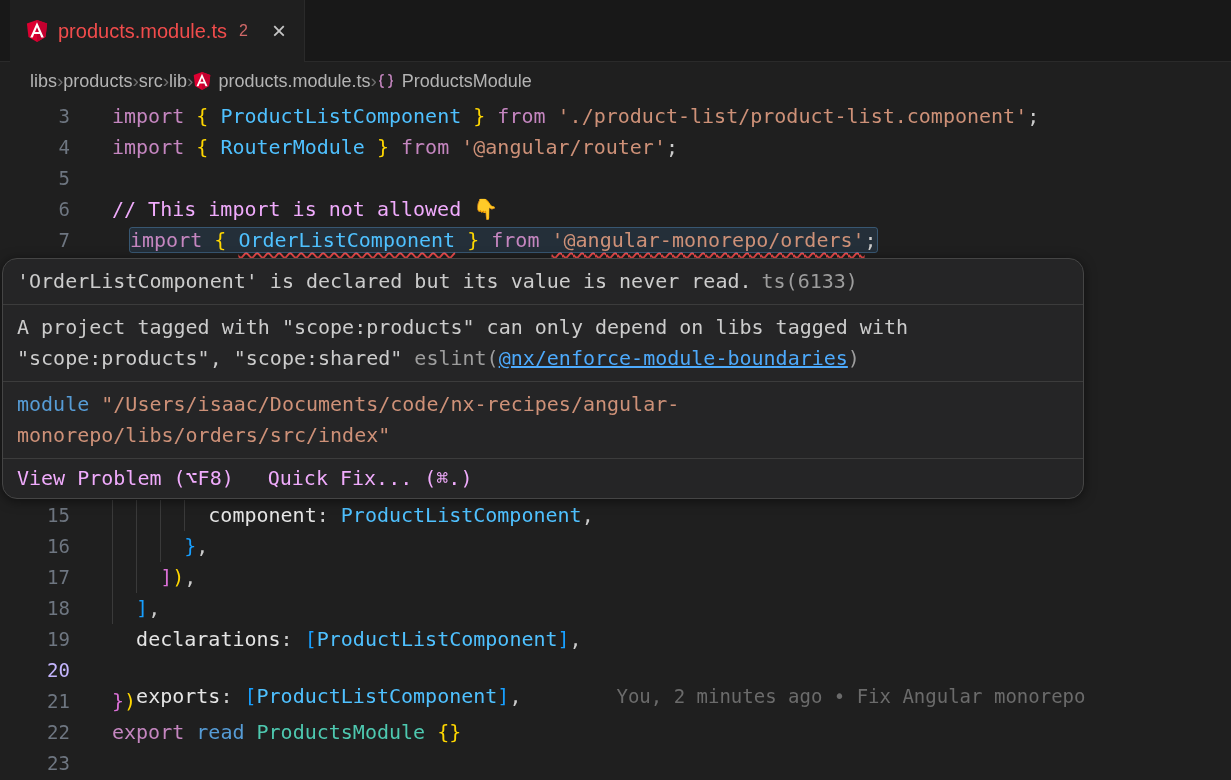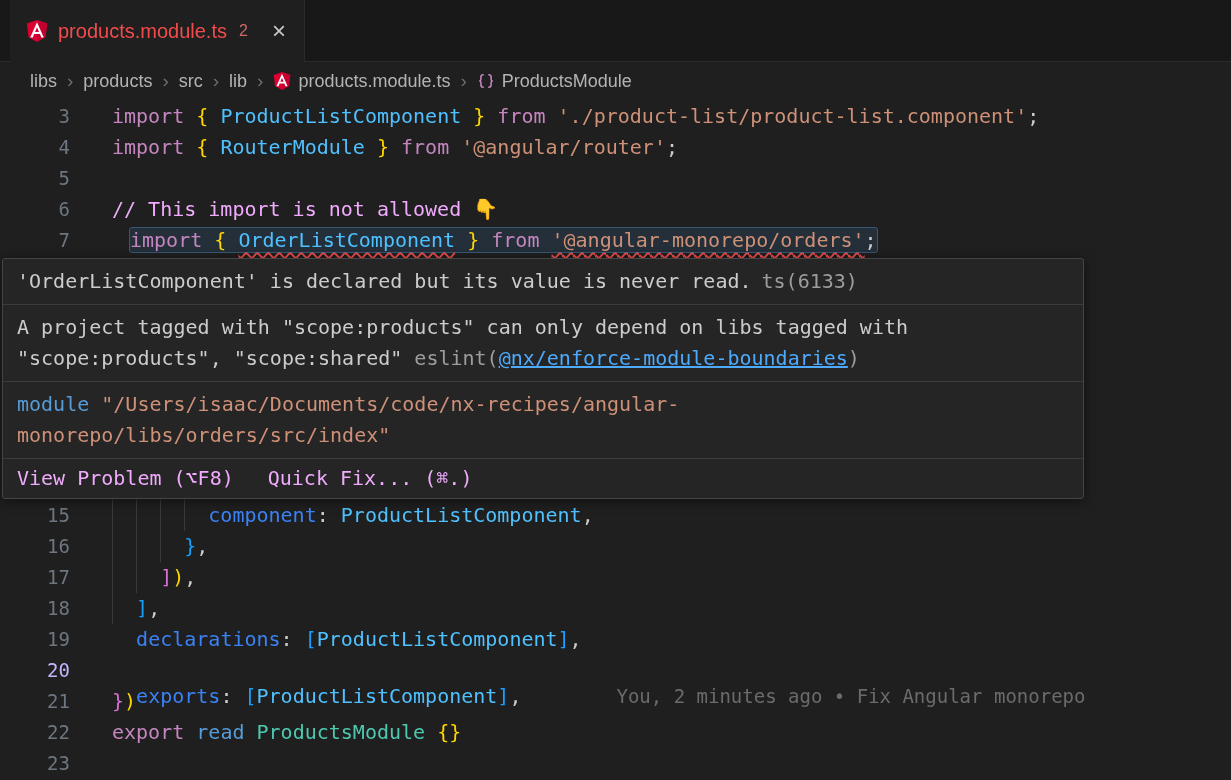--- a/index.html
+++ b/index.html
@@ -25,21 +25,21 @@
     cursor:pointer;
   }
   .tab-label { color:#F14C4C; font-size:20px; }
   .tab-badge { color:#D16969; font-size:16px; margin-left:2px; }
   .tab-close { color:#C5C5C5; font-size:24px; margin-left:14px; line-height:1; }
 
   
   .breadcrumbs {
     position:absolute; top:62px; left:0; width:1097px; height:38px;
     background:#1F1F1F;
-    display:flex; align-items:center; gap:10px;
+    display:flex; align-items:center; 
     padding-left:30px;
     font-size:18px; color:#B4B4B4;text-align:right;
   }
   .crumb { display:inline-flex; align-items:center; gap:7px; cursor:pointer; }
   .crumb-sep { color:#6E6E6E; font-size:19px; }
 
   
   .editor {
     position:absolute; top:100px; left:0; width:1231px; height:680px;
     font-family:"DejaVu Sans Mono","Liberation Mono",monospace;
@@ -65,37 +65,37 @@
     outline:1px solid rgba(86,156,214,0.45);
     border-radius:2px;
     margin-left:18px;
   }
   .blame { color:#6B6B6B; margin-left:95px; font-size:19px; }
 
   
   .kw   { color:#C586C0; }
   .kw2  { color:#569CD6; }
   .cls  { color:#4FC1FF; }
-  .prop { color:#3b82f6; }
+  .prop { color:#e5e5e5; }
   .str  { color:#CE9178; }
   .cmt  { color:#f0abfc; }
   .pln  { color:#CCCCCC; }
   .type { color:#4EC9B0; }
   .b1 { color:#FFD700; } .b2 { color:#DA70D6; } .b3 { color:#179FFF; }
   .emoji { color:#FFC83D; }
   .sq {
     text-decoration:underline wavy #F14C4C 1.5px;
     text-underline-offset:5px;
     text-decoration-skip-ink:none;
   }
 
   
   .hover-popup {
     position:absolute; left:2px; top:158px; width:1082px;
-    background:#252526; border:1px solid #454545; border-radius:3px;
+    background:#252526; border:1px solid #454545; border-radius:15px;
     box-shadow:0 2px 12px rgba(0,0,0,0.5);
     font-family:"DejaVu Sans Mono","DejaVu Sans",monospace;
     font-size:20px; line-height:31px; color:#CCCCCC;
     z-index:10;
   }
   .hp-sec { padding:7px 14px; border-bottom:1px solid #3C3C3C; }
   .hp-dim { color:#9D9D9D; }
   .hp-code { margin-left:10px; }
   .hp-link { color:#4DAAFC; text-decoration:underline; cursor:pointer; }
   .hp-kw { color:#569CD6; }

